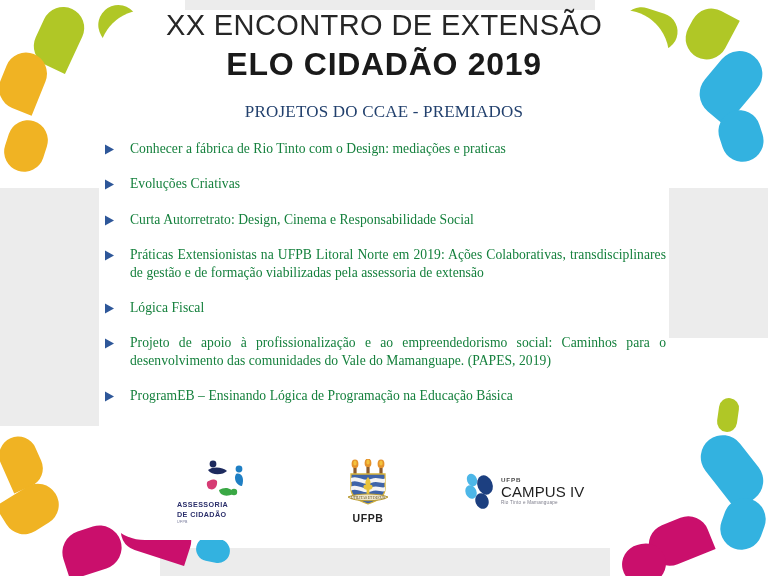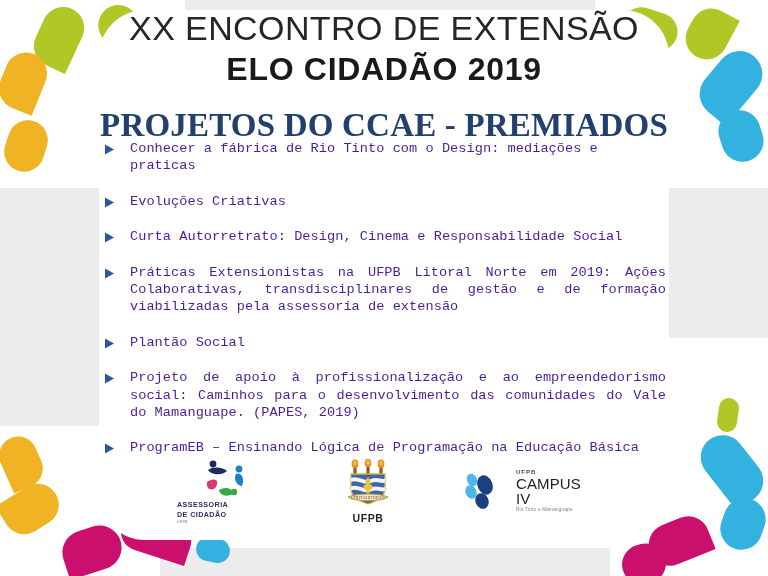--- a/index.html
+++ b/index.html
@@ -64,40 +64,40 @@
   #header-zone {
     position: absolute;
     left: 99px;
     top: 2px;
     width: 570px;
     z-index: 7;
     text-align: center;
   }
   #title-line1 {
     font-family: "Liberation Sans", sans-serif;
-    font-size: 34px;
+    font-size: 29px;
     letter-spacing: .4px;
     color: #262626;
     font-weight: 400;
     line-height: 1.1;
     margin-top: 8px;
   }
   #title-line2 {
     font-family: "Liberation Sans", sans-serif;
     font-size: 32px;
     letter-spacing: .7px;
     color: #1a1a1a;
     font-weight: 700;
     line-height: 1.25;
     margin-top: 2px;
   }
   #subtitle {
     font-family: "Liberation Serif", serif;
-    font-size: 33px;
-    font-weight: 700;
+    font-size: 17px;
+    font-weight: 400;
     color: #22406d;
     letter-spacing: .2px;
     margin-top: 18px;
     line-height: 1.15;
   }
 
   
   #bullets {
     position: absolute;
     left: 104px;
@@ -114,23 +114,23 @@
     flex: 0 0 auto;
     width: 26px;
     padding-top: 4px;
     color: #2e5799;
     font-size: 11px;
     line-height: 1;
   }
   .bullet-mark svg { display: block; }
   .bullet-text {
     flex: 1 1 auto;
-    font-family: Liberation Mono, monospace;
+    font-family: Liberation Serif, serif;
     font-size: 13.6px;
-    color: #4c1d95;
+    color: #15803d;
     line-height: 1.28;
     letter-spacing: .05px;
   }
   .justify .bullet-text { text-align: justify; }
 
   
   #logos {
     position: absolute;
     left: 99px;
     top: 452px;
@@ -169,21 +169,21 @@
     font-weight: 700;
     color: #232323;
     letter-spacing: .6px;
     margin-top: 1px;
   }
 
   .logo-campus {
     width: 128px;
     display: flex;
     align-items: center;
-    gap: 19px;
+    gap: 4px;
   }
   .campus-words { line-height: 1; }
   .campus-top {
     font-family: "Liberation Sans", sans-serif;
     font-size: 6.2px;
     font-weight: 700;
     color: #4a4a4a;
     letter-spacing: .9px;
   }
   .campus-main {
@@ -279,21 +279,21 @@
       </span>
       <span class="bullet-text">Práticas Extensionistas na UFPB Litoral Norte em 2019: Ações Colaborativas, transdisciplinares de gestão e de formação viabilizadas pela assessoria de extensão</span>
     </div>
 
     <div class="bullet-row">
       <span class="bullet-mark">
         <svg width="11" height="11" viewBox="0 0 11 11" aria-hidden="true">
             <polygon points="1,0.5 10,5.5 1,10.5" fill="#2e5799"></polygon>
           </svg>
       </span>
-      <span class="bullet-text">Plantão Social</span>
+      <span class="bullet-text">Lógica Fiscal</span>
     </div>
 
     <div class="bullet-row justify">
       <span class="bullet-mark">
         <svg width="11" height="11" viewBox="0 0 11 11" aria-hidden="true">
             <polygon points="1,0.5 10,5.5 1,10.5" fill="#2e5799"></polygon>
           </svg>
       </span>
       <span class="bullet-text">Projeto de apoio à profissionalização e ao empreendedorismo social: Caminhos para o desenvolvimento das comunidades do Vale do Mamanguape. (PAPES, 2019)</span>
     </div>

